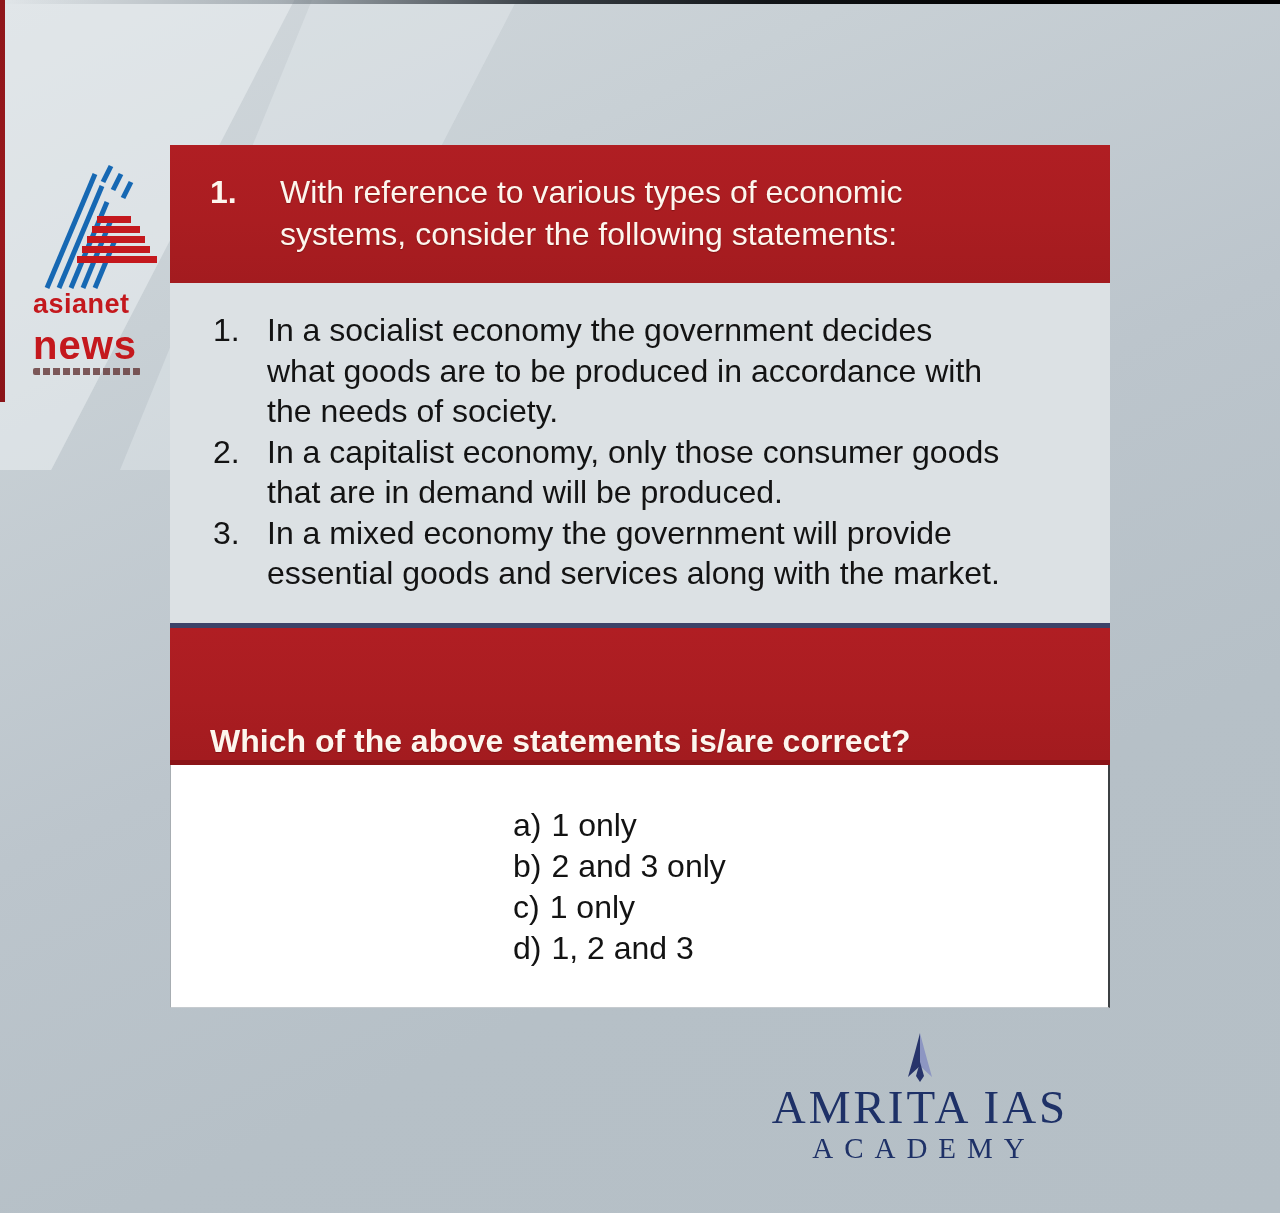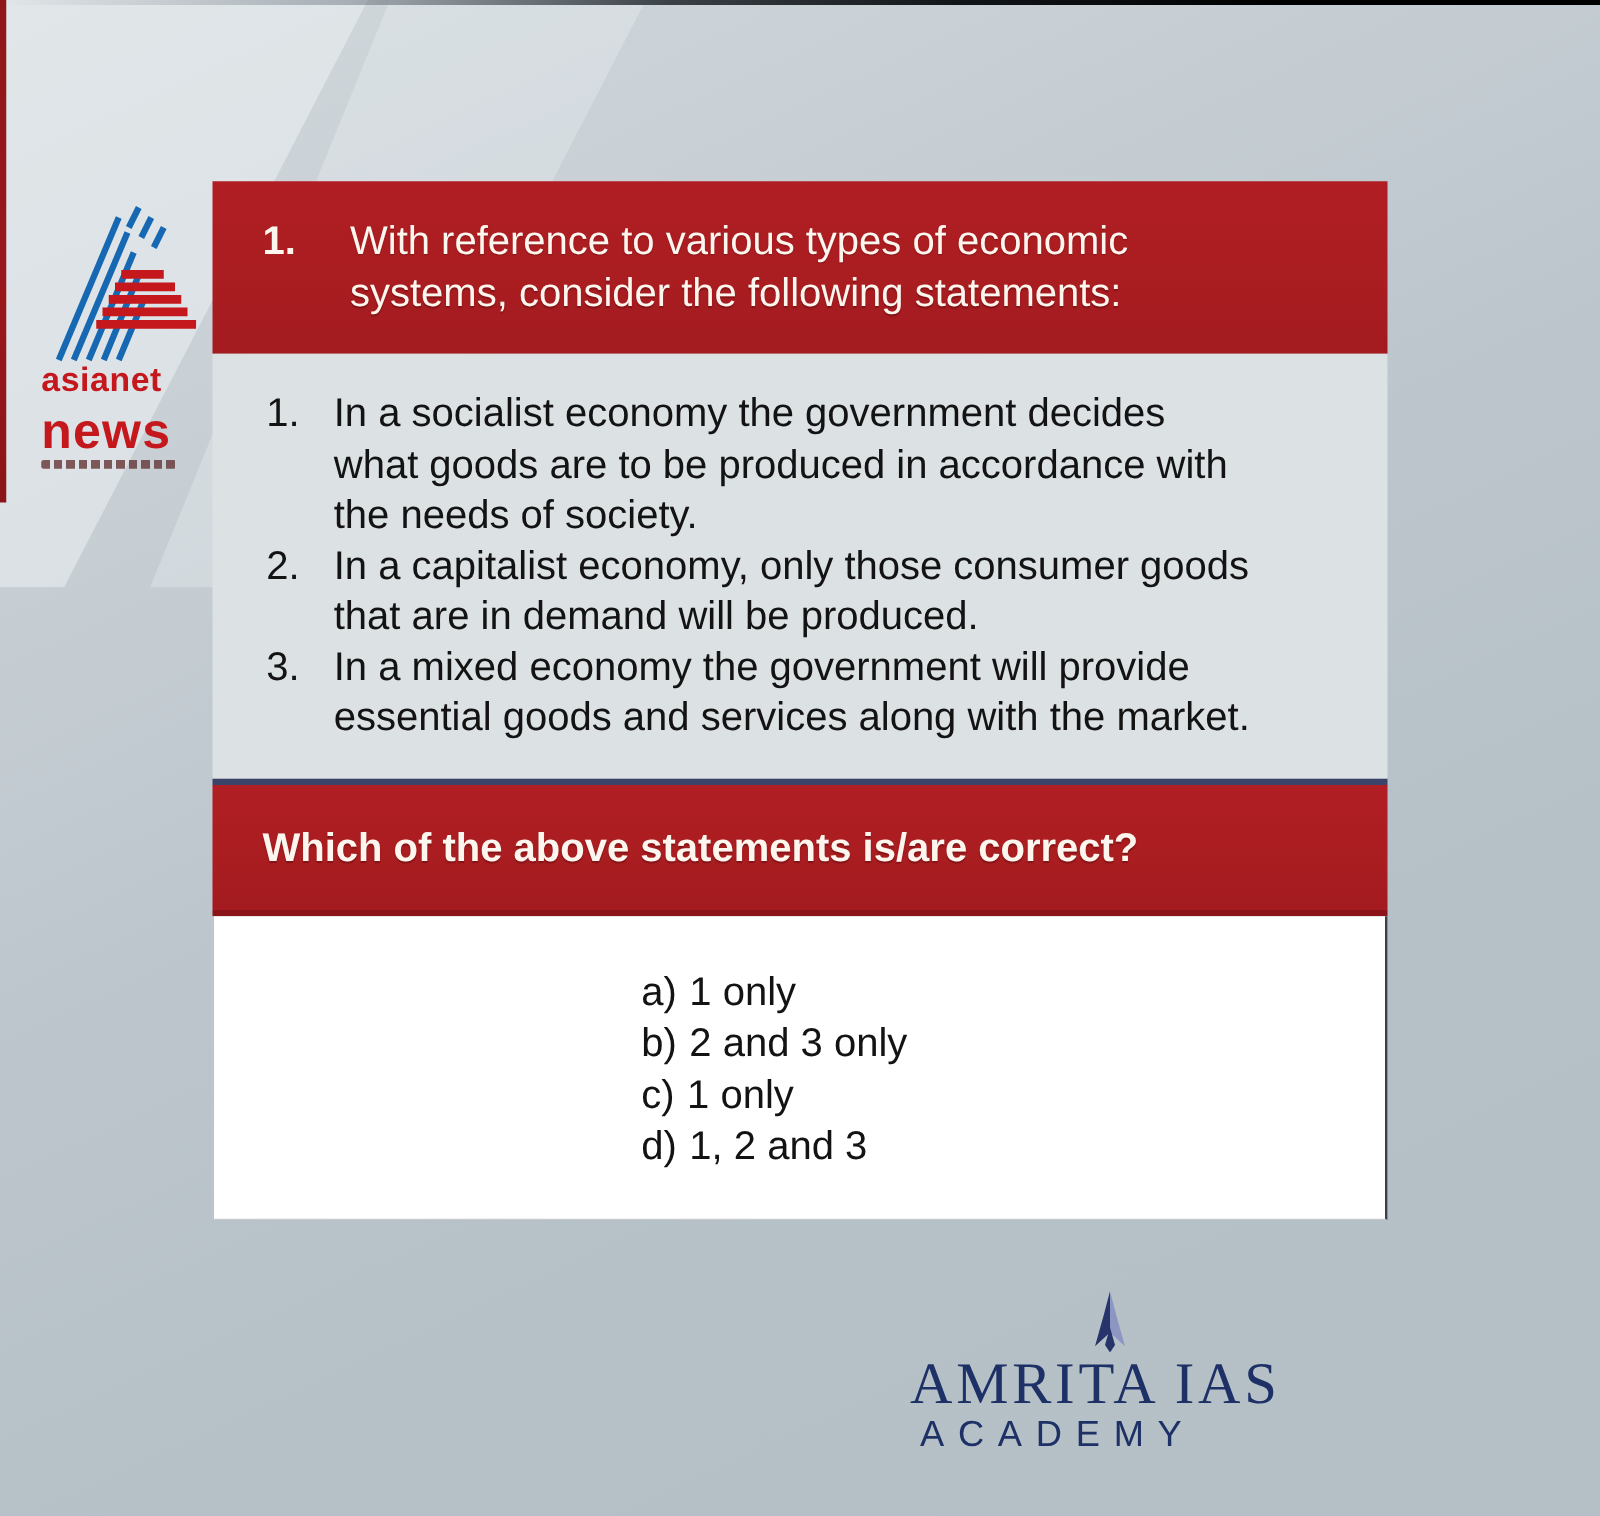--- a/index.html
+++ b/index.html
@@ -58,22 +58,22 @@
   .stmt-row{display:flex;align-items:flex-start;color:#131313;}
   .stmt-num{
     font-size:32px;line-height:40.5px;width:42px;flex:0 0 42px;
   }
   .stmt-text{
     font-size:32px;line-height:40.5px;white-space:pre-line;margin-left:12px;
   }
   .divider-navy{height:5px;background:#3c4368;}
   .q2-bar{
     background:linear-gradient(180deg,#b01e23 0%,#aa1d21 55%,#a31b1f 100%);
-    height:100px;
-    display:flex;align-items:center;
+    height:132px;
+    display:flex;align-items:flex-end;
     padding:0 30px 0 40px;
   }
   .q2-text{
     color:#fdf6ee;font-weight:bold;font-size:32px;
     text-shadow:0 1px 1px rgba(60,0,0,.35);
   }
   .divider-maroon{height:5px;background:#8a1418;}
   .options-box{
     background:#ffffff;
     min-height:243px;
@@ -100,31 +100,31 @@
     letter-spacing:1px;margin-top:12px;
   }
   .asianet-tagline{
     margin-top:6px;width:108px;height:7px;
     background:repeating-linear-gradient(90deg,#5c2a2a 0 7px,rgba(92,42,42,0) 7px 10px);
     opacity:.75;border-radius:2px;
   }
 
   
   .amrita{
-    position:absolute;left:728px;top:1032px;width:320px;
-    color:#1e3167;
+    position:absolute;left:760px;top:1032px;width:320px;
+    text-align:center;color:#1e3167;
   }
   .amrita-icon{display:block;margin:0 auto 2px auto;}
   .amrita-line1{
     font-family:"Liberation Serif", serif;
     font-size:47px;line-height:46px;font-weight:normal;
     letter-spacing:3px;white-space:nowrap;
   }
   .amrita-line2{
-    font-family:Liberation Sans, sans-serif;
+    font-family:Liberation Serif, serif;
     font-size:29px;line-height:32px;letter-spacing:11px;
     margin-top:2px;padding-left:8px;
   }
 </style>
 </head>
 <body>
 
 <div class="stage">
 
   <div class="streak-a"></div>

